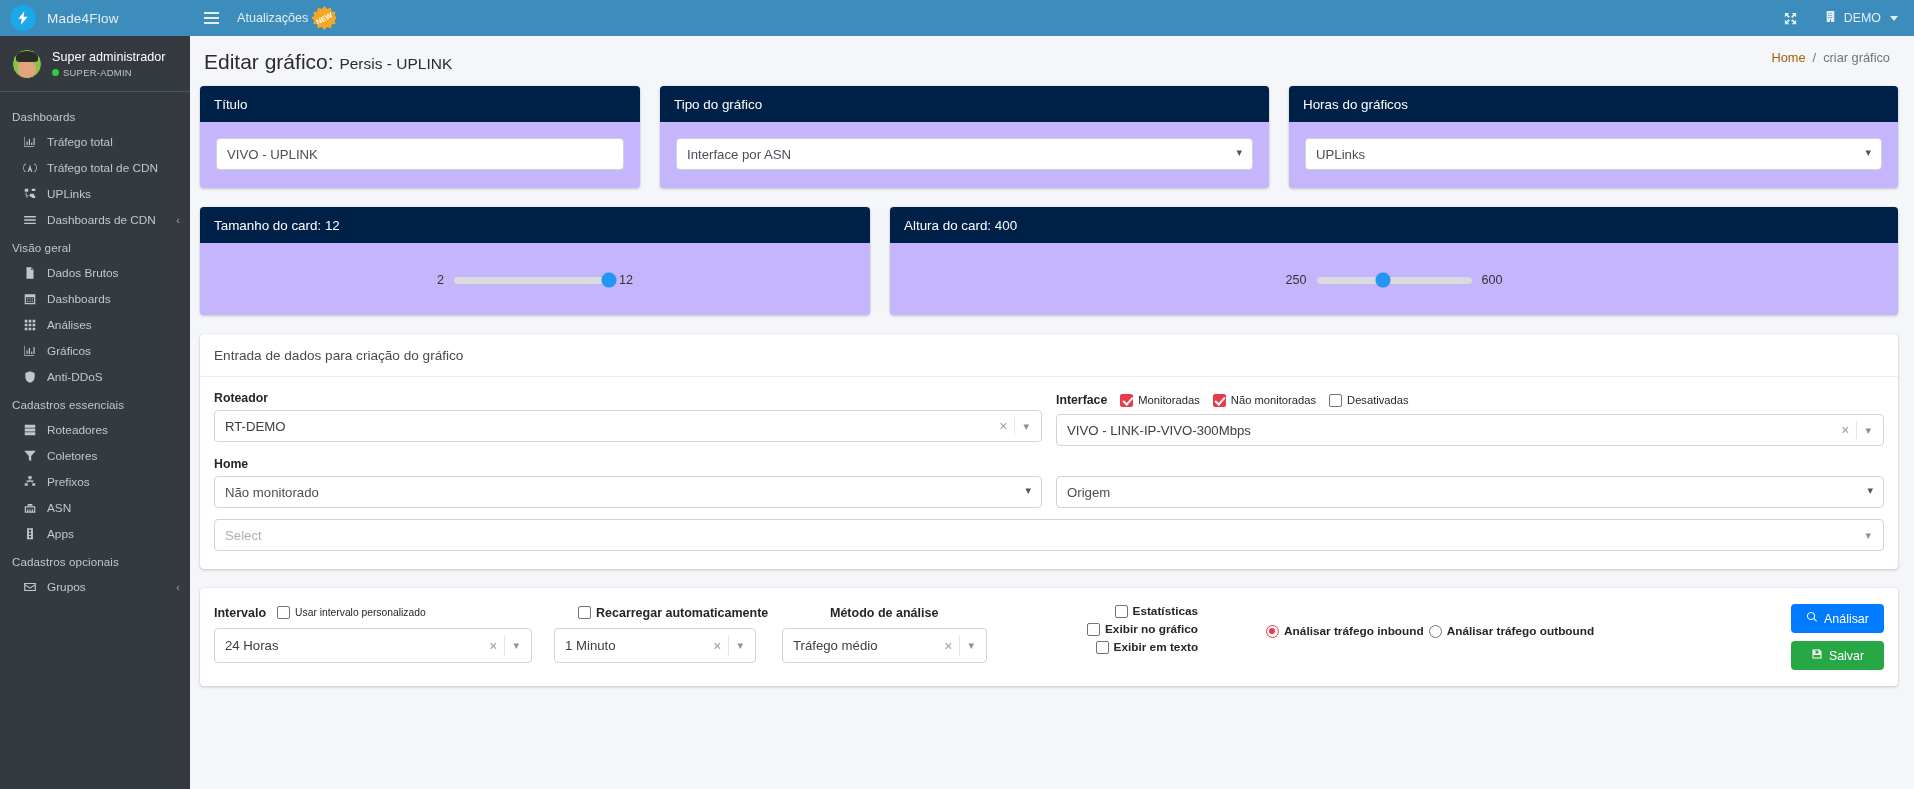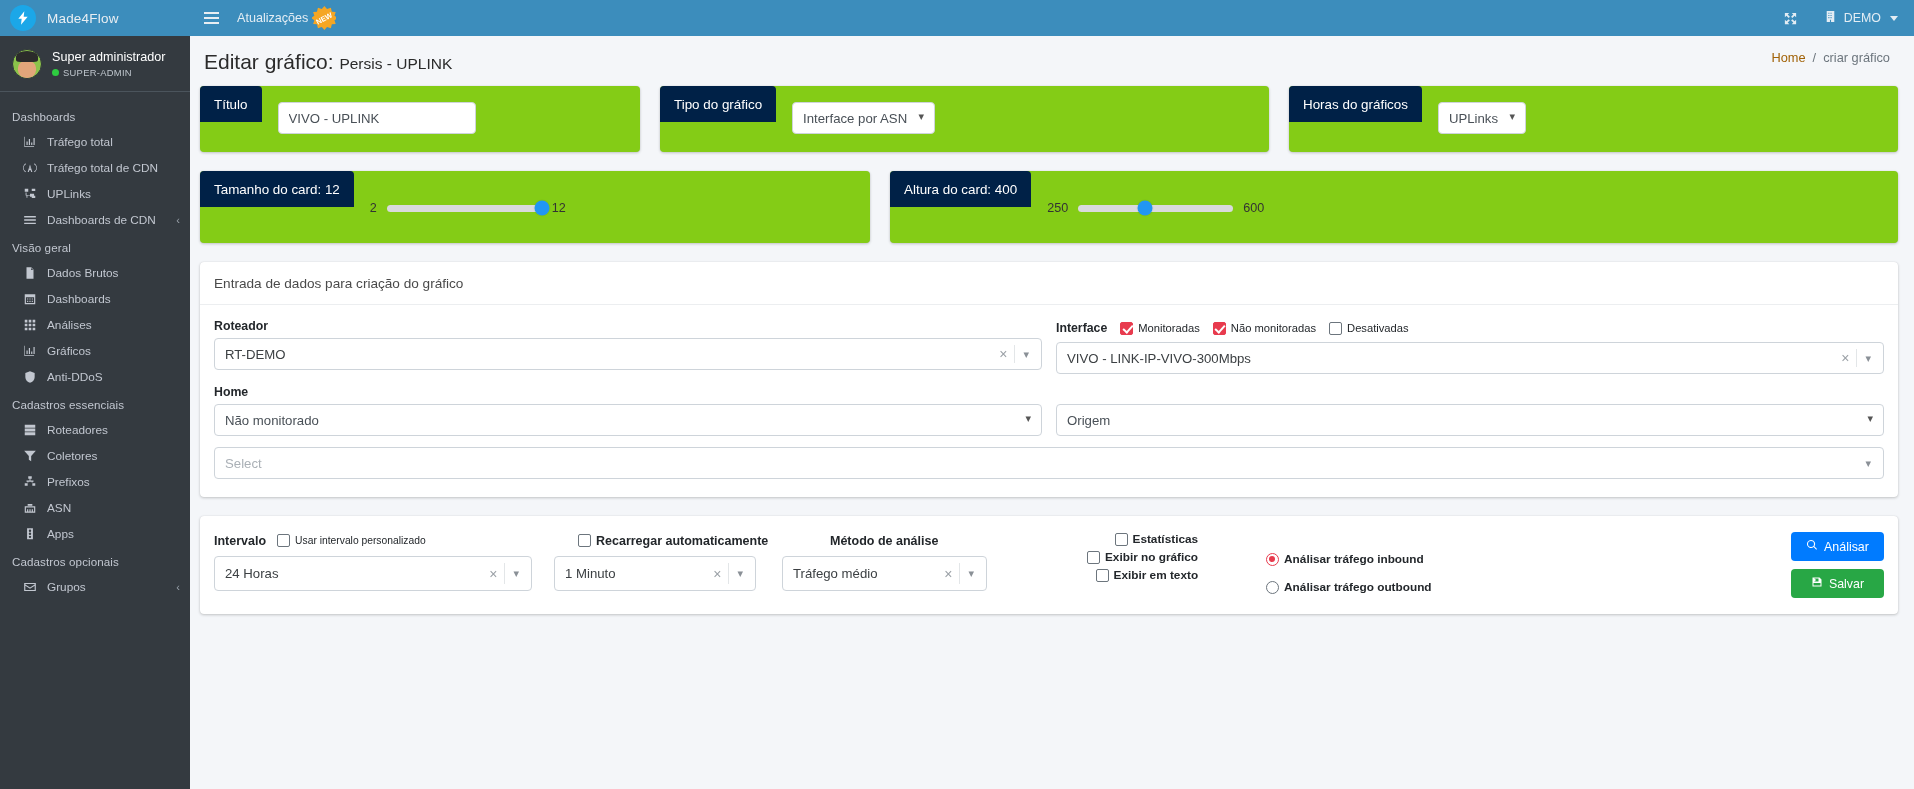--- a/index.html
+++ b/index.html
@@ -104,23 +104,23 @@
   .page-title { font-size: 21px; color: #2b2b2b; font-weight: 400; }
   .page-title .sub { font-size: 15.5px; color: #2b2b2b; }
   .breadcrumb { margin-left: auto; font-size: 12.8px; color: #6c757d; display: flex; gap: 7px; align-items: center;}
   .breadcrumb a { color: #a16207; text-decoration: none; cursor: pointer; }
 
   .content { padding: 0 16px 0 10px; flex: 1; }
 
   
   .row { display: flex; gap: 20px; }
   .card {
-    background: #84cc16; border-radius: 4px;
+    background: #c4b5fd; border-radius: 4px;
     box-shadow: 0 0 1px rgba(0,0,0,.13), 0 1px 3px rgba(0,0,0,.2);
-    display: flex; flex-direction: row; margin-bottom: 19px;
+    display: flex; flex-direction: column; margin-bottom: 19px;
   }
   .card-header {
     background: #002147; color: #fff; padding: 10px 14px;
     font-size: 13.4px; border-radius: 4px 4px 0 0; height: 36px;
     display: flex; align-items: center;
   }
   .card-body { padding: 16px 16px 18px 16px; }
 
   .form-control {
     width: 100%; height: 32px; border: 1px solid #ced4da; border-radius: 4px;
@@ -206,21 +206,21 @@
     display: inline-flex; align-items: center; justify-content: center; gap: 6px;
     border: none; border-radius: 4px; color: #fff; font-size: 12.4px;
     padding: 7px 14px; cursor: pointer; font-family: "Liberation Sans", sans-serif;
     width: 93px;
   }
   .btn svg { width: 12px; height: 12px; fill: currentColor; }
   .btn-primary { background: #007bff; }
   .btn-success { background: #28a745; }
   .stack-checks { display: flex; flex-direction: column; gap: 4px; align-items: flex-end; }
   .stack-checks .cb { font-size: 11.8px; font-weight: 700; }
-  .stack-radios { display: flex; flex-direction: column; gap: 14px; }
+  .stack-radios { display: flex; flex-direction: row; gap: 5px; }
   .stack-radios .cb { font-size: 11.8px; font-weight: 700; }
   .btns { display: flex; flex-direction: column; gap: 8px; margin-left: auto; }
 </style>
 </head>
 <body>
 
 <div class="app">
 
   <aside class="sidebar">
     <div class="brand">

